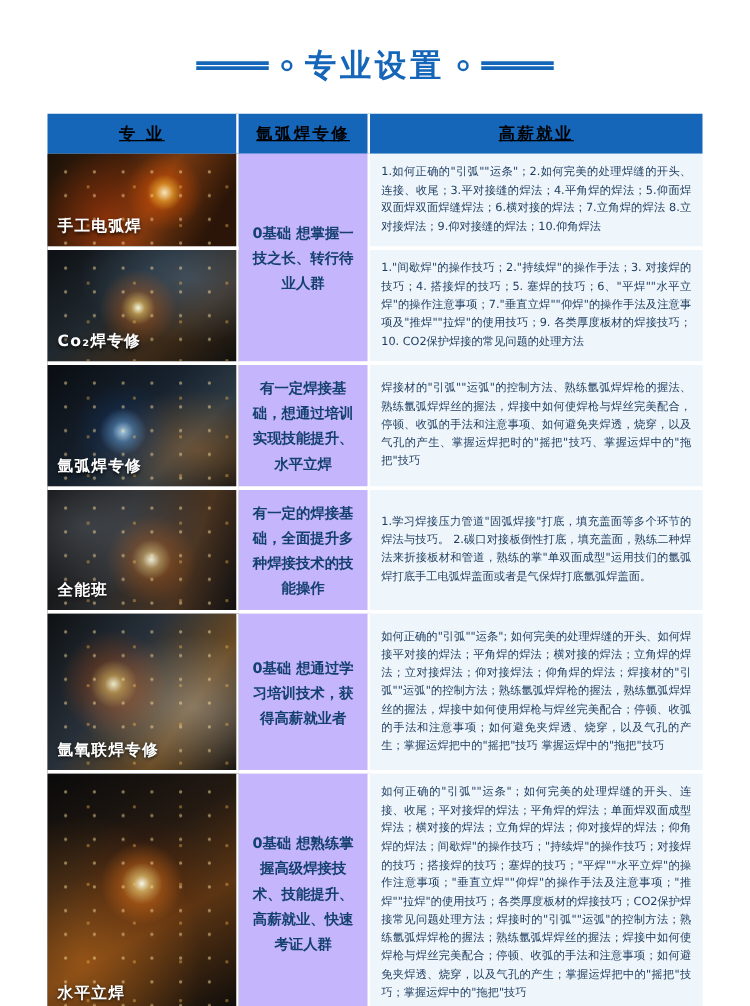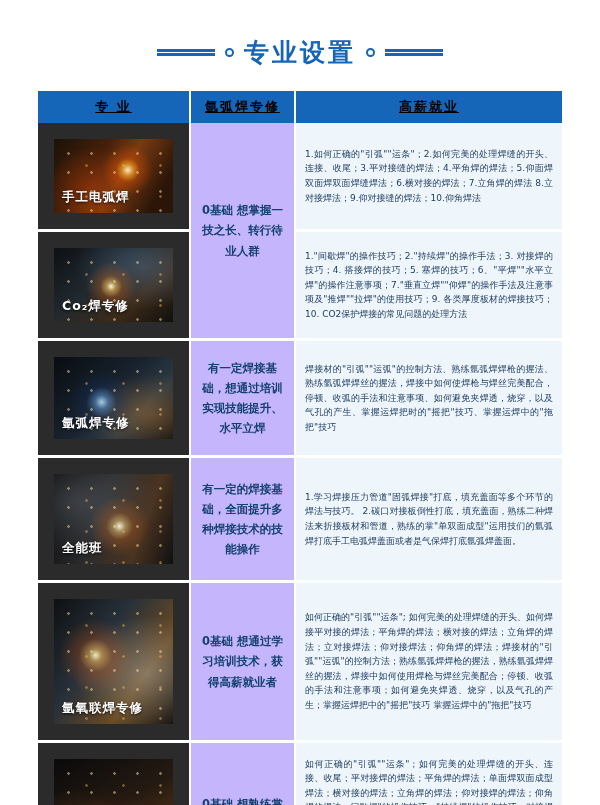--- a/index.html
+++ b/index.html
@@ -71,21 +71,21 @@
     vertical-align:middle;
     padding:0;
   }
   tbody td:last-child{border-right:none;}
 
   
   .imgcell{
     position:relative;
     background:#2b2b2b;
     overflow:hidden;
-    padding:16px;
+    padding:0;
   }
   .photo{
     position:relative;
     width:100%;
     height:100%;
     min-height:74px;
     overflow:hidden;
   }
   .photo .cap{
     position:absolute;

